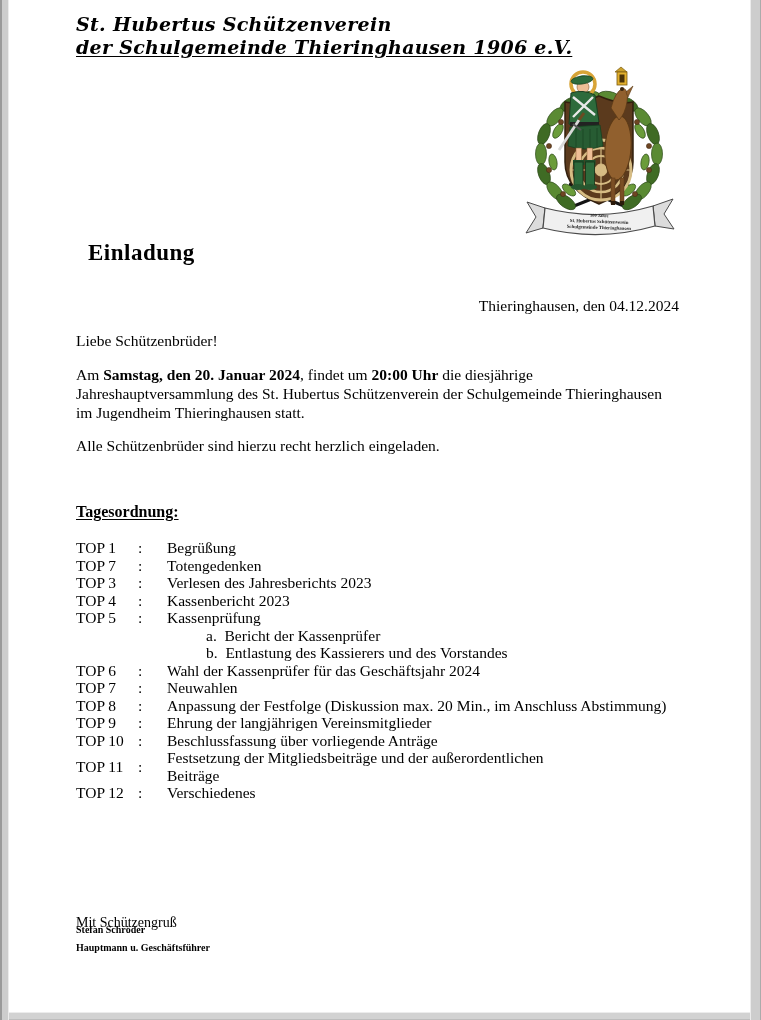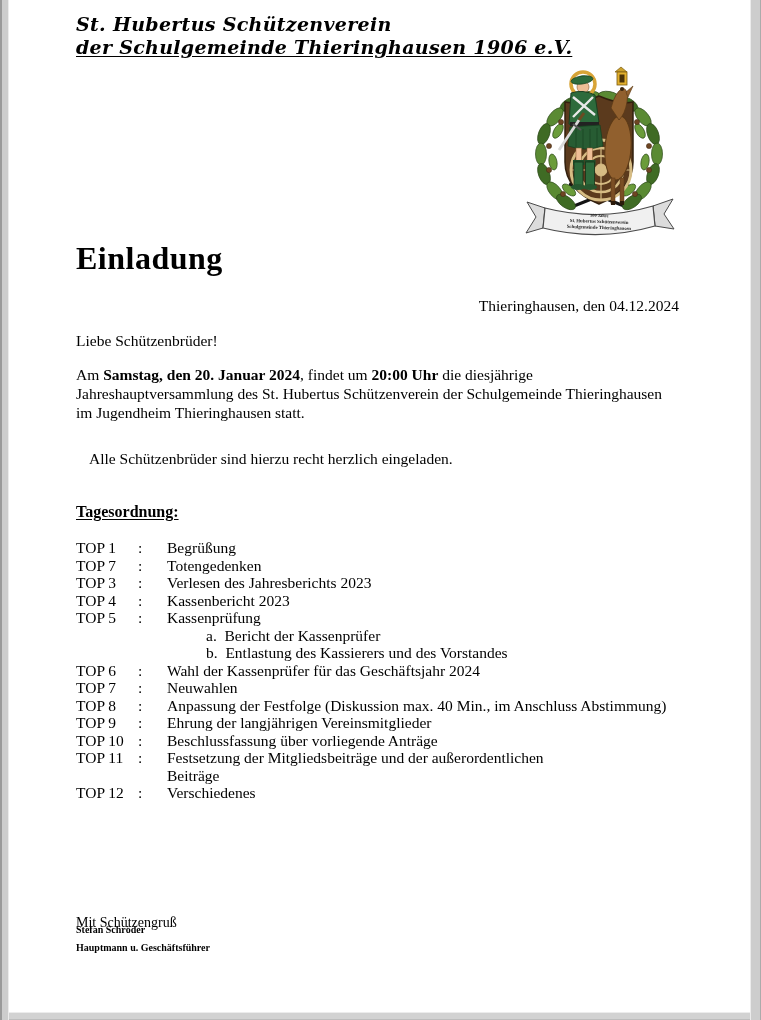--- a/index.html
+++ b/index.html
@@ -30,48 +30,48 @@
     font-family: "DejaVu Serif", serif;
     font-style: italic; font-weight: bold;
     font-size: 19px; line-height: 23px;
     letter-spacing: 0.3px;
   }
   .letterhead .line2 { text-decoration: underline; text-underline-offset: 2px; }
 
   .crest { position: absolute; left: 523px; top: 66px; }
 
   .title {
-    position: absolute; left: 76px; top: 240px; margin: 0;
-    font-size: 32px; font-weight: bold; letter-spacing: 0.5px;
+    position: absolute; left: 88px; top: 240px; margin: 0;
+    font-size: 23px; font-weight: bold; letter-spacing: 0.5px;
   }
   .dateline {
     position: absolute; top: 297px; right: 82px;
     font-size: 15.5px; white-space: nowrap;
   }
   .salutation { position: absolute; left: 76px; top: 332px; font-size: 15.5px; }
 
   .para1 {
     position: absolute; left: 76px; top: 365px; width: 606px; margin: 0;
     font-size: 15.5px; line-height: 19px;
   }
   .para2 {
-    position: absolute; left: 76px; top: 436px; width: 606px; margin: 13px;
+    position: absolute; left: 76px; top: 436px; width: 606px; margin: 0;
     font-size: 15.5px; line-height: 19px;
   }
 
   .agenda-heading {
     position: absolute; left: 76px; top: 503px;
     font-size: 16px; font-weight: bold;
     text-decoration: underline; text-underline-offset: 2px; text-align: right;
   }
   .agenda {
     position: absolute; left: 76px; top: 539px; width: 608px;
     font-size: 15.5px; line-height: 17.5px;
   }
-  .top-row { display: flex; align-items: flex-start; }
+  .top-row { display: flex; align-items: center; }
   .top-num { flex: 0 0 62px; }
   .top-colon { flex: 0 0 29px; }
   .top-desc { flex: 1 1 auto; white-space: pre-line; }
   .sub-row { padding-left: 130px; white-space: pre; }
 
   .greeting { position: absolute; left: 76px; top: 915px; font-size: 14px; }
   .signature {
     position: absolute; left: 76px; top: 921px;
     font-size: 10px; font-weight: bold; line-height: 18px;
   }
@@ -253,21 +253,21 @@
       <span class="top-desc">Wahl der Kassenprüfer für das Geschäftsjahr 2024</span>
   </div>
   <div class="top-row">
     <span class="top-num">TOP 7</span>
       <span class="top-colon">:</span>
       <span class="top-desc">Neuwahlen</span>
   </div>
   <div class="top-row">
     <span class="top-num">TOP 8</span>
       <span class="top-colon">:</span>
-      <span class="top-desc">Anpassung der Festfolge (Diskussion max. 40 Min., im Anschluss Abstimmung)</span>
+      <span class="top-desc">Anpassung der Festfolge (Diskussion max. 20 Min., im Anschluss Abstimmung)</span>
   </div>
   <div class="top-row">
     <span class="top-num">TOP 9</span>
       <span class="top-colon">:</span>
       <span class="top-desc">Ehrung der langjährigen Vereinsmitglieder</span>
   </div>
   <div class="top-row">
     <span class="top-num">TOP 10</span>
       <span class="top-colon">:</span>
       <span class="top-desc">Beschlussfassung über vorliegende Anträge</span>

